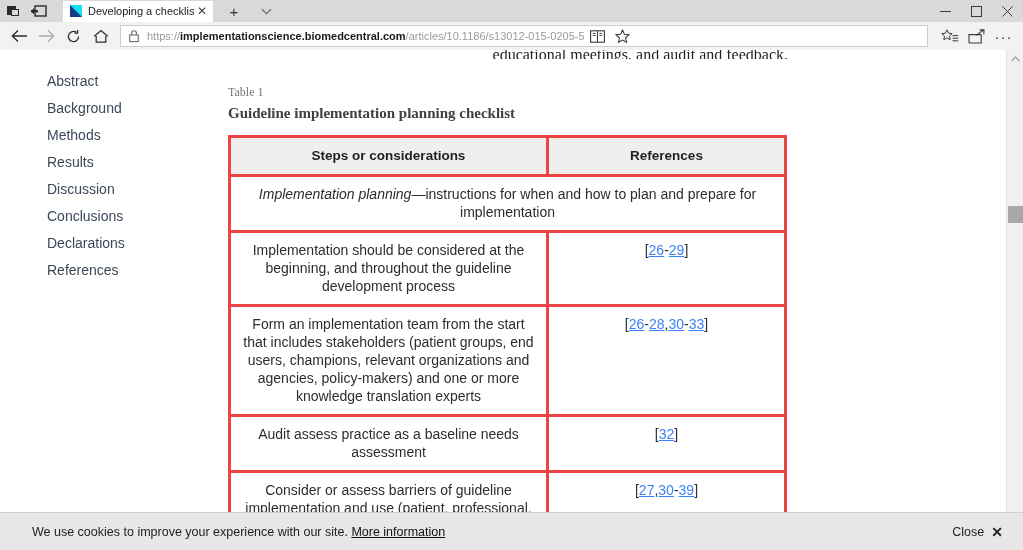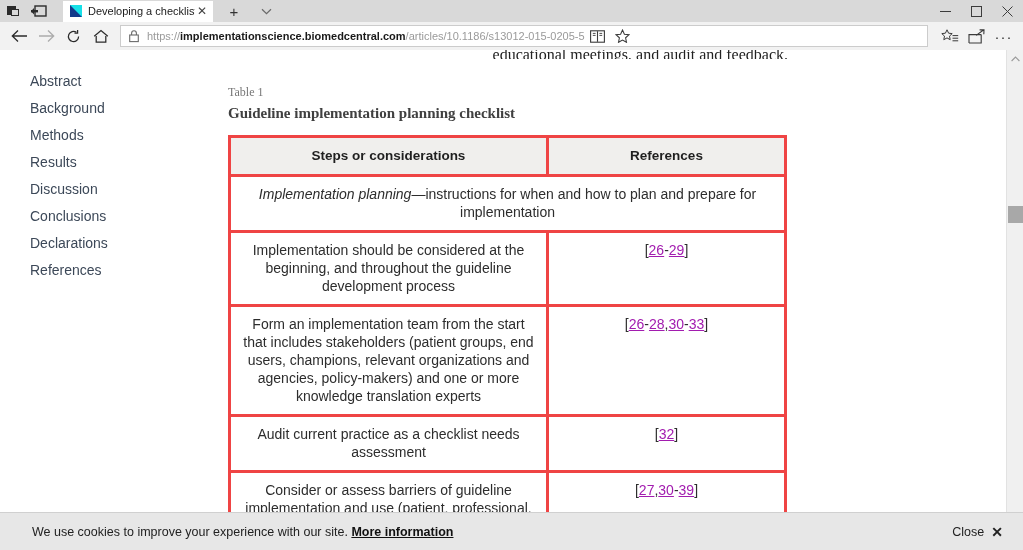--- a/index.html
+++ b/index.html
@@ -64,21 +64,21 @@
              justify-content: center; }
   .toolact svg { display: block; }
   .dots { font-size: 15px; color: #333; letter-spacing: 1px; line-height: 1; }
 
   
   .viewport { flex: 1 1 auto; position: relative; background: #ffffff;
               display: flex; overflow: hidden; }
 
   .content-area { flex: 1 1 auto; position: relative; overflow: hidden; }
 
-  .sidebar { position: absolute; left: 30px; top: 18px; width: 170px; }
+  .sidebar { position: absolute; left: 47px; top: 18px; width: 170px; }
   .side-item { font-size: 14px; color: #3c4858; line-height: 27px;
                font-family: "Liberation Sans", sans-serif; white-space: nowrap; }
 
   .article { position: absolute; left: 228px; top: 0px; width: 560px;
              font-family: "Liberation Serif", serif; }
 
   .cut-line { font-size: 16px; color: #222; line-height: 19px;
               height: 14px; overflow: hidden; margin-top: -5px; text-align: right; }
 
   .table-label { font-size: 12px; color: #777777; margin-top: 24px; line-height: 18px; }
@@ -93,38 +93,38 @@
       font-family: Liberation Sans, sans-serif; }
   table.data thead th { background: #f0efed; font-size: 13.5px; font-weight: 700;
                         color: #1f1f1f; padding: 10px 9px 11px 9px; }
   table.data td { font-size: 14px; color: #2d2d2d; line-height: 18px; }
   td.col1 { width: 318px; }
   td.col2 { width: 238px; }
   th.col1 { width: 318px; }
   th.col2 { width: 238px; }
   td.section-row { font-size: 14px; }
   td.section-row i { font-style: italic; }
-  .ref a { color: #a21caf; text-decoration: underline; }
+  .ref a { color: #3b82f6; text-decoration: underline; }
 
   
   .scrollbar { width: 17px; flex: 0 0 17px; background: #f0f0f0;
                border-left: 1px solid #e2e2e2; position: relative; }
   .sb-arrow { width: 17px; height: 17px; display: flex; align-items: center;
               justify-content: center; color: #a0a0a0; font-size: 8px; }
   .sb-arrow.bottom { position: absolute; bottom: 0; left: 0; }
   .sb-track { position: absolute; top: 17px; bottom: 17px; left: 0; width: 17px; }
   .sb-thumb { position: absolute; left: 1px; width: 15px; background: #a8a8a8; }
 
   
   .cookie { position: absolute; left: 0; right: 0; bottom: 0; height: 38px;
             background: #e7e7e7; border-top: 1px solid #d0d0d0;
             display: flex; align-items: center; padding: 0 20px 0 32px;
             z-index: 20; }
   .cookie-text { font-size: 12.5px; color: #222; font-family: "Liberation Sans", sans-serif; }
-  .cookie-text a { color: #111; font-weight: 700; text-decoration: underline; }
+  .cookie-text a { color: #111; font-weight: 400; text-decoration: underline; }
   .cookie-close { margin-left: auto; font-size: 12.5px; color: #222;
                   display: flex; align-items: center; gap: 7px;
                   font-family: "Liberation Sans", sans-serif; }
   .cookie-close .x { font-size: 14px; font-weight: 700; }
 </style>
 </head>
 <body>
 
 <div class="window">
 
@@ -284,21 +284,21 @@
               <td class="col2 ref"><span>[</span><a href="#">26</a><span>-</span><a href="#">29</a><span>]</span></td>
             </tr>
 
             <tr>
               <td class="col1">Form an implementation team from the start that includes stakeholders (patient groups, end users, champions, relevant organizations and agencies, policy-makers) and one or more knowledge translation experts</td>
               <td class="col2 ref"><span>[</span><a href="#">26</a><span>-</span><a href="#">28</a><span>,</span><a href="#">30</a><span>-</span><a href="#">33</a><span>]</span></td>
             </tr>
 
 
             <tr>
-              <td class="col1">Audit current practice as a checklist needs assessment</td>
+              <td class="col1">Audit assess practice as a baseline needs assessment</td>
               <td class="col2 ref"><span>[</span><a href="#">32</a><span>]</span></td>
             </tr>
 
             <tr>
               <td class="col1">Consider or assess barriers of guideline implementation and use (patient, professional, organizational, system, economic, political,</td>
               <td class="col2 ref"><span>[</span><a href="#">27</a><span>,</span><a href="#">30</a><span>-</span><a href="#">39</a><span>]</span></td>
             </tr>
 
           </tbody>
         </table>

